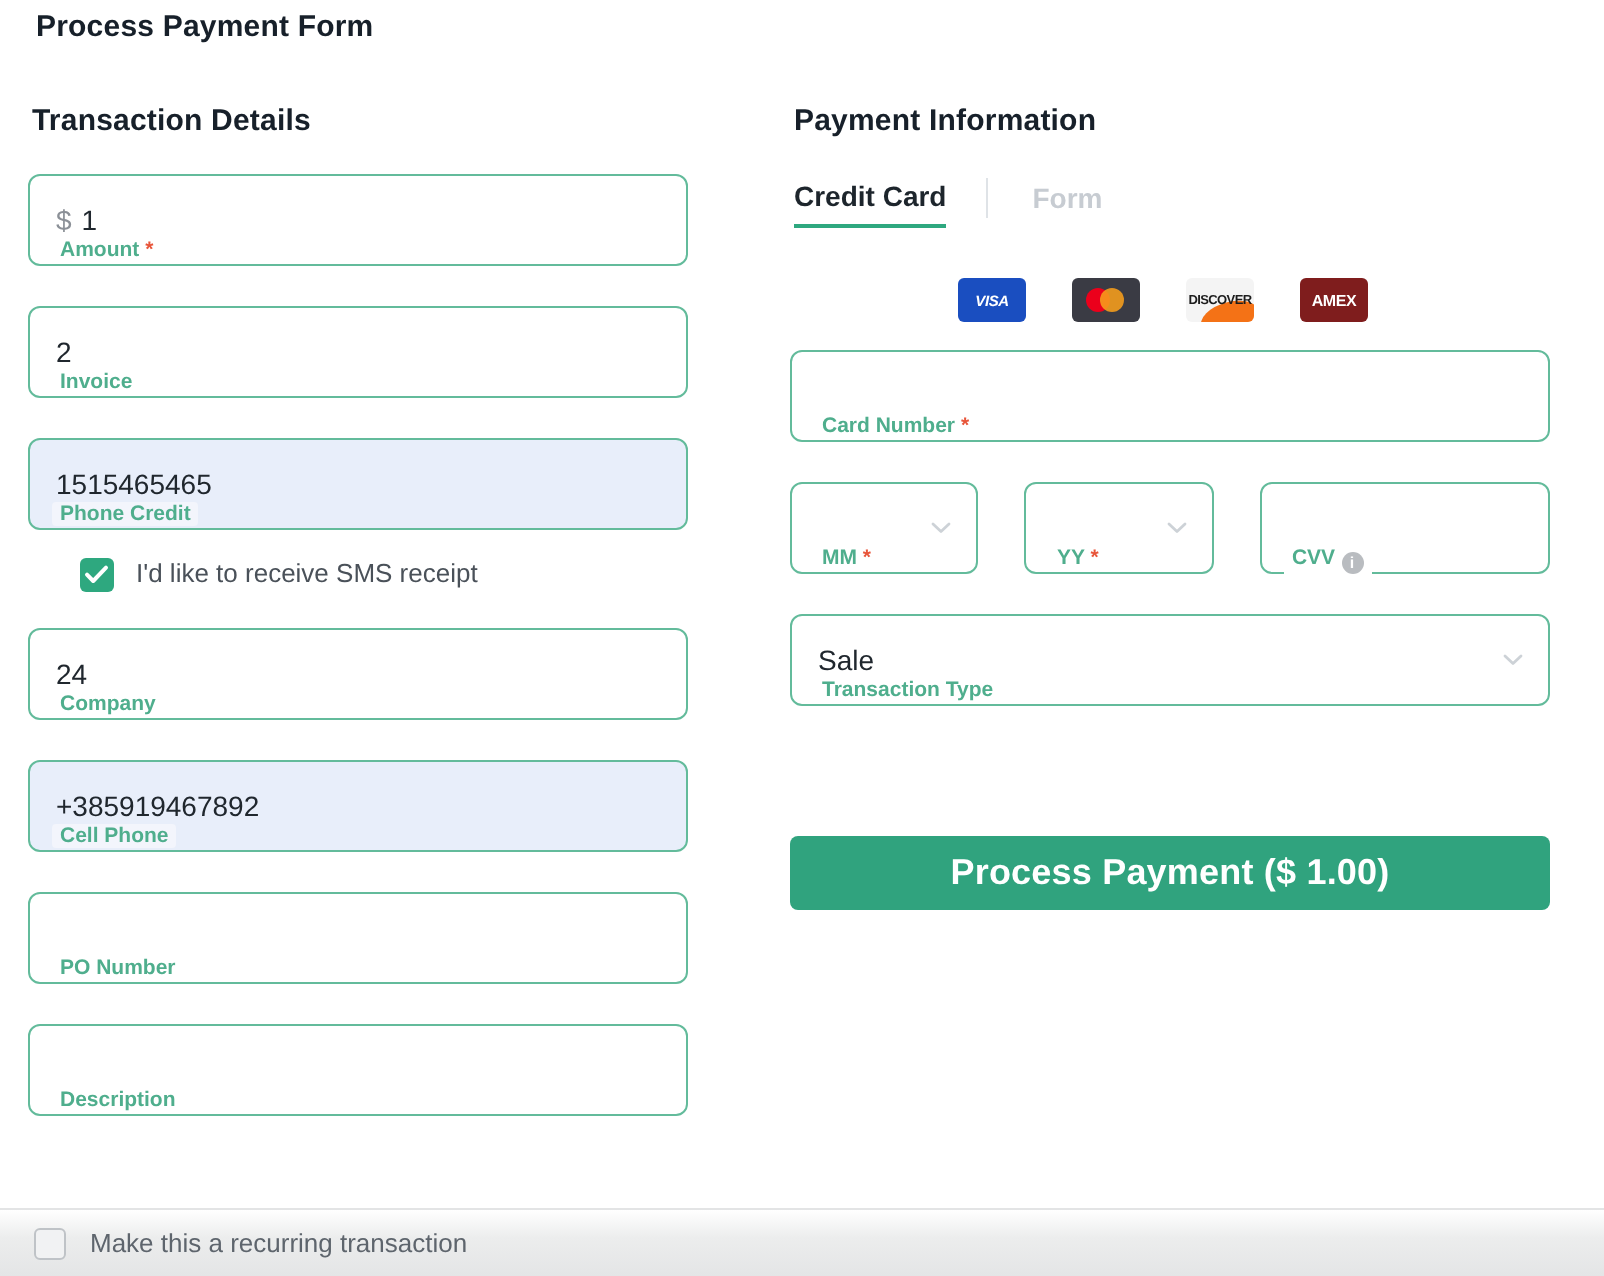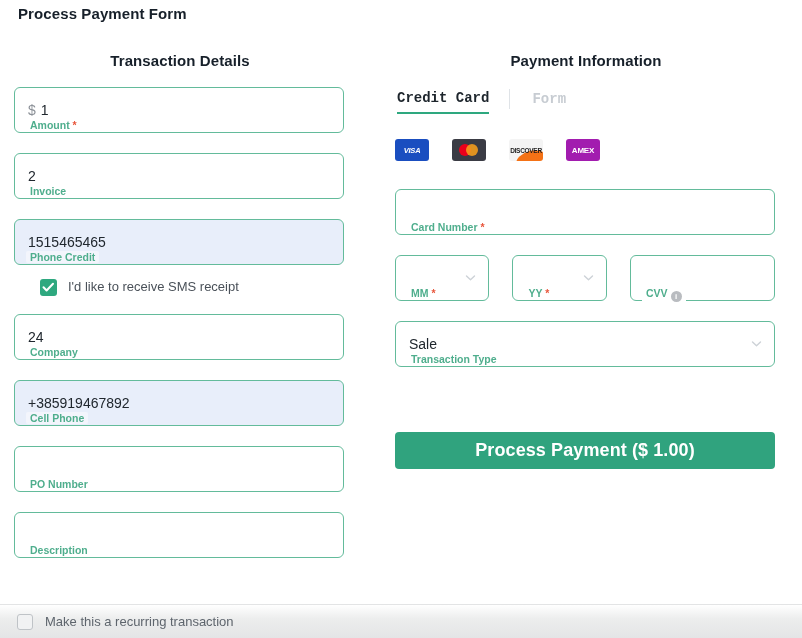--- a/index.html
+++ b/index.html
@@ -29,21 +29,20 @@
   
   .col-left  { position: absolute; left: 14px;  top: 52px; width: 330px; }
   .col-right { position: absolute; left: 395px; top: 52px; width: 380px; }
 
   .section-title {
     font-size: 15px;
     font-weight: bold;
     color: #17202a;
     margin: 0 0 18px 2px;
     letter-spacing: .1px;
-    text-align: center;
   }
 
   
   .field {
     position: relative;
     border: 1px solid #63bb9b;
     border-radius: 6px;
     height: 46px;
     background: #ffffff;
     margin-bottom: 20px;
@@ -117,21 +116,20 @@
     font-size: 13px;
     color: #4a5159;
   }
 
   
   .tabs {
     display: flex;
     align-items: center;
     margin: 0 0 22px 2px;
     height: 30px;
-    font-family: Liberation Mono, monospace;
   }
   .tab {
     font-size: 14px;
     font-weight: bold;
     padding-bottom: 6px;
   }
   .tab.active {
     color: #1d252c;
     border-bottom: 2.5px solid #2ea87f;
   }
@@ -141,23 +139,23 @@
   }
   .tab-divider {
     width: 1px; height: 20px;
     background: #dfe3e7;
     margin: 0 0 6px 20px;
   }
 
   
   .brands {
     display: flex;
-    justify-content: flex-start;
+    justify-content: center;
     gap: 23px;
-    margin: 0 0 28px 0;
+    margin: 0 0 14px 0;
     padding-right: 7px;
   }
   .brand {
     width: 34px; height: 22px;
     border-radius: 3px;
     display: flex;
     align-items: center;
     justify-content: center;
     font-size: 7.5px;
     font-weight: bold;
@@ -175,21 +173,21 @@
   .brand-mc .c2 { left: 14px; background: #f79e1b; opacity: .88; }
   .brand-disc  { background: #f4f4f4; color: #1d1d1d; font-style: normal; letter-spacing: -.3px; }
   .brand-disc .swoosh {
     position: absolute; right: -3px; bottom: -7px;
     width: 30px; height: 17px;
     background: #f47216;
     border-radius: 50% 50% 0 0;
     transform: rotate(-16deg);
   }
   .brand-disc .txt { position: relative; z-index: 2; font-size: 6.5px; font-weight: bold; }
-  .brand-amex  { background: #a21caf; color: #ffffff; font-style: normal; letter-spacing: -.2px; font-size: 8px; }
+  .brand-amex  { background: #7f1d1d; color: #ffffff; font-style: normal; letter-spacing: -.2px; font-size: 8px; }
 
   
   .inline-row { display: flex; gap: 23px; }
   .inline-row .field.mm,
   .inline-row .field.yy { width: 97px; }
   .inline-row .field.cvv { width: 149px; }
 
   
   .submit-btn {
     margin-top: 45px;

